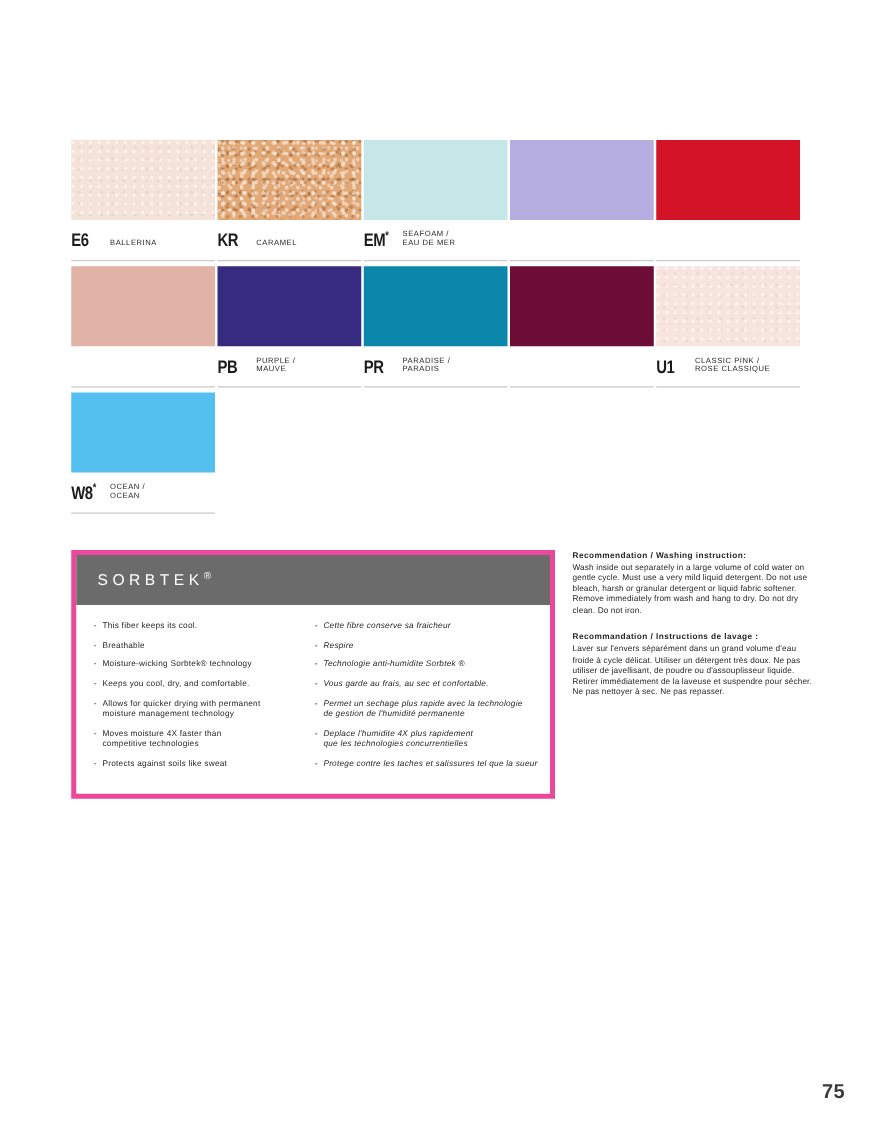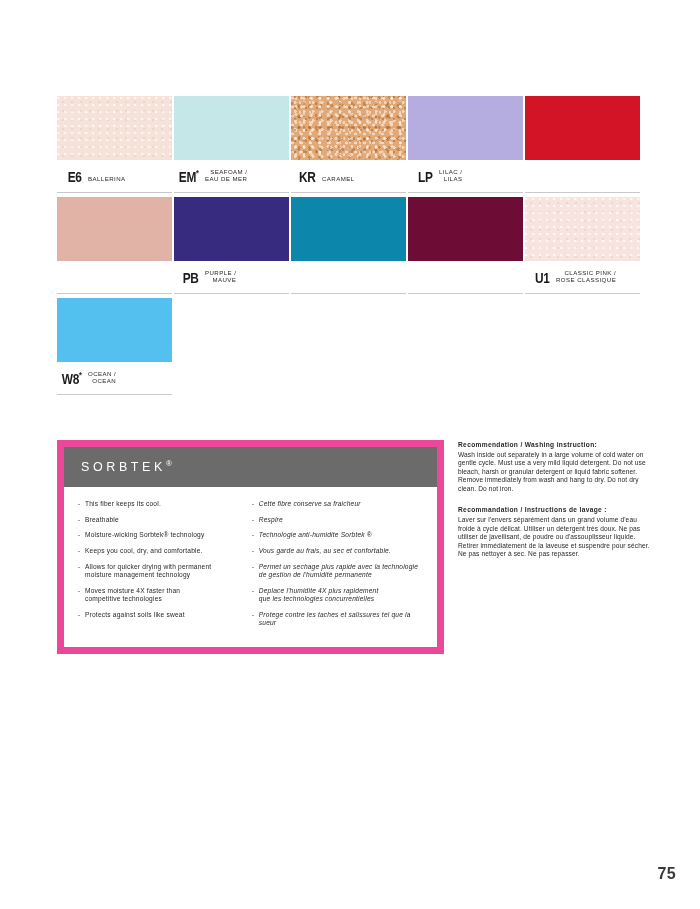--- a/index.html
+++ b/index.html
@@ -13,23 +13,22 @@
     position: relative;
     font-family: "Liberation Sans", sans-serif;
     color: #231f20;
     overflow: hidden;
   }
 
   
   #swatch-grid {
     position: absolute;
     left: 57px;
-    top: 96px;
+    top: 112px;
     width: 588px;
-    text-align: right;
   }
   .swatch-row {
     display: flex;
     gap: 0px;
   }
   .swatch-cell {
     width: 117px;
     margin-right: 0px;
     position: relative;
     padding-bottom: 13px;
@@ -80,21 +79,21 @@
     height: 1px;
     background: #c9c9c9;
   }
 
   
   #sorbtek-panel {
     position: absolute;
     left: 57px;
     top: 440px;
     width: 387px;
-    border: 7px solid #ec4899;
+    border: 4px solid #ec4899;
     box-sizing: border-box;
     background: #ffffff;
   }
   #sorbtek-header {
     background: #6b6b6b;
     height: 40px;
     display: flex;
     align-items: center;
     padding-left: 17px;
     box-sizing: border-box;
@@ -201,43 +200,38 @@
     <div class="swatch-row">
       <div class="swatch-cell">
         <div class="swatch-chip tex-heather" style="background-color: rgb(245, 226, 217);"></div>
         <div class="swatch-caption">
           <div class="swatch-code">E6</div>
           <div class="swatch-name">BALLERINA</div>
         </div>
         <div class="swatch-rule"></div>
       </div>
       <div class="swatch-cell">
+        <div class="swatch-chip tex-caramel"></div>
+        <div class="swatch-caption">
+          <div class="swatch-code">KR</div>
+          <div class="swatch-name">CARAMEL</div>
+        </div>
+        <div class="swatch-rule"></div>
+      </div>
+      <div class="swatch-cell">
         <div class="swatch-chip" style="background-color: rgb(197, 231, 231);"></div>
         <div class="swatch-caption">
           <div class="swatch-code">EM<span class="swatch-star">*</span></div>
           <div class="swatch-name">SEAFOAM /
 EAU DE MER</div>
         </div>
         <div class="swatch-rule"></div>
       </div>
       <div class="swatch-cell">
-        <div class="swatch-chip tex-caramel"></div>
-        <div class="swatch-caption">
-          <div class="swatch-code">KR</div>
-          <div class="swatch-name">CARAMEL</div>
-        </div>
-        <div class="swatch-rule"></div>
-      </div>
-      <div class="swatch-cell">
         <div class="swatch-chip" style="background-color: rgb(181, 173, 224);"></div>
-        <div class="swatch-caption">
-          <div class="swatch-code">LP</div>
-          <div class="swatch-name">LILAC /
-LILAS</div>
-        </div>
         <div class="swatch-rule"></div>
       </div>
       <div class="swatch-cell">
         <div class="swatch-chip" style="background-color: rgb(211, 20, 38);"></div>
         <div class="swatch-rule"></div>
       </div>
     </div>
     <div class="swatch-row">
       <div class="swatch-cell">
         <div class="swatch-chip" style="background-color: rgb(224, 179, 166);"></div>
@@ -247,20 +241,25 @@
         <div class="swatch-chip" style="background-color: rgb(54, 43, 127);"></div>
         <div class="swatch-caption">
           <div class="swatch-code">PB</div>
           <div class="swatch-name">PURPLE /
 MAUVE</div>
         </div>
         <div class="swatch-rule"></div>
       </div>
       <div class="swatch-cell">
         <div class="swatch-chip" style="background-color: rgb(13, 134, 172);"></div>
+        <div class="swatch-caption">
+          <div class="swatch-code">PR</div>
+          <div class="swatch-name">PARADISE /
+PARADIS</div>
+        </div>
         <div class="swatch-rule"></div>
       </div>
       <div class="swatch-cell">
         <div class="swatch-chip" style="background-color: rgb(109, 12, 52);"></div>
         <div class="swatch-rule"></div>
       </div>
       <div class="swatch-cell">
         <div class="swatch-chip tex-heather" style="background-color: rgb(247, 228, 223);"></div>
         <div class="swatch-caption">
           <div class="swatch-code">U1</div>

